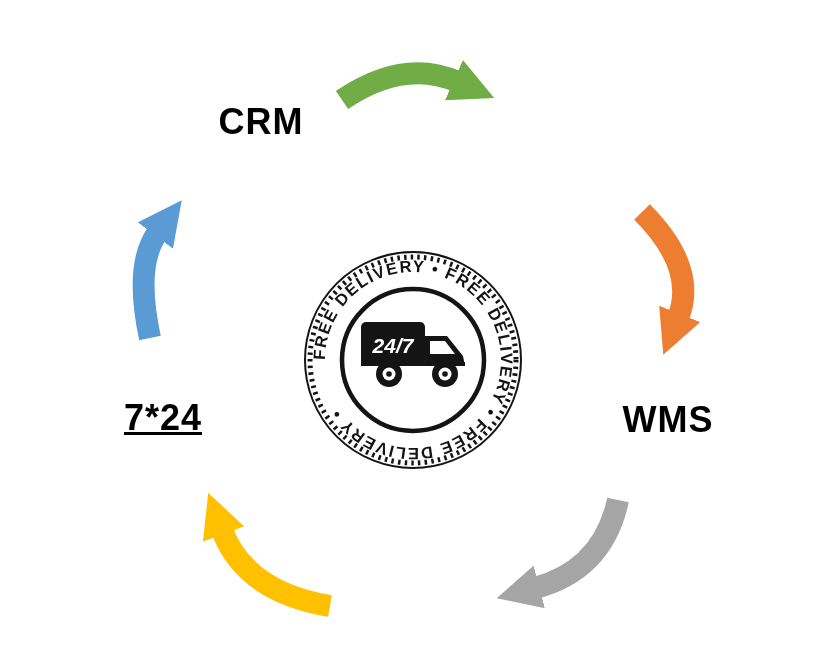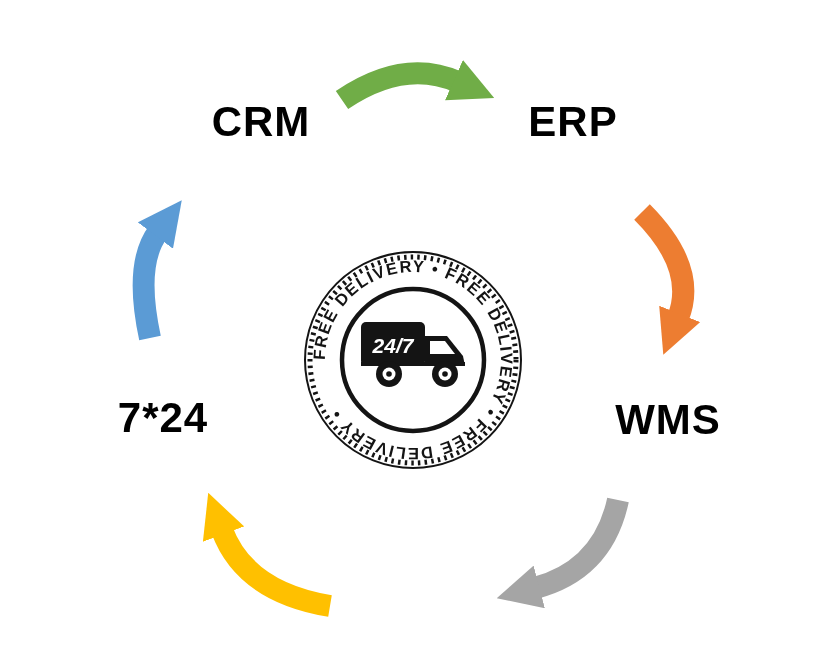--- a/index.html
+++ b/index.html
@@ -17,21 +17,21 @@
   }
   .diagram-svg {
     position: absolute;
     left: 0; top: 0;
     width: 826px; height: 656px;
   }
   .node-label {
     position: absolute;
     transform: translate(-50%, -50%);
     font-weight: 900;
-    font-size: 42px;
+    font-size: 36px;
     letter-spacing: 1px;
     color: #000000;
     white-space: nowrap;
   }
   .arrow {
     fill: none;
     stroke-width: 22;
     stroke-linecap: butt;
   }
   .ring-text {
@@ -103,17 +103,16 @@
           <circle cx="32" cy="12" r="13" fill="currentColor"></circle>
           <circle cx="32" cy="12" r="6.5" fill="#ffffff"></circle>
           <circle cx="32" cy="12" r="2.8" fill="currentColor"></circle>
         </g>
         <text class="truck-label" x="-20" y="-9">24/7</text>
       </g>
     </g>
   </svg>
 
   <div class="node-label" style="left:261px; top:122px;">CRM</div>
-  <div class="node-label" style="left:573px; top:122px;">ERP</div>
   <div class="node-label" style="left:668px; top:420px;">WMS</div>
-  <div class="node-label" style="left:163px; top:418px;">7*24</div>
+  <div class="node-label" style="left:163px; top:418px;text-decoration:underline;">7*24</div>
 
 </div>
 
 </body></html>

